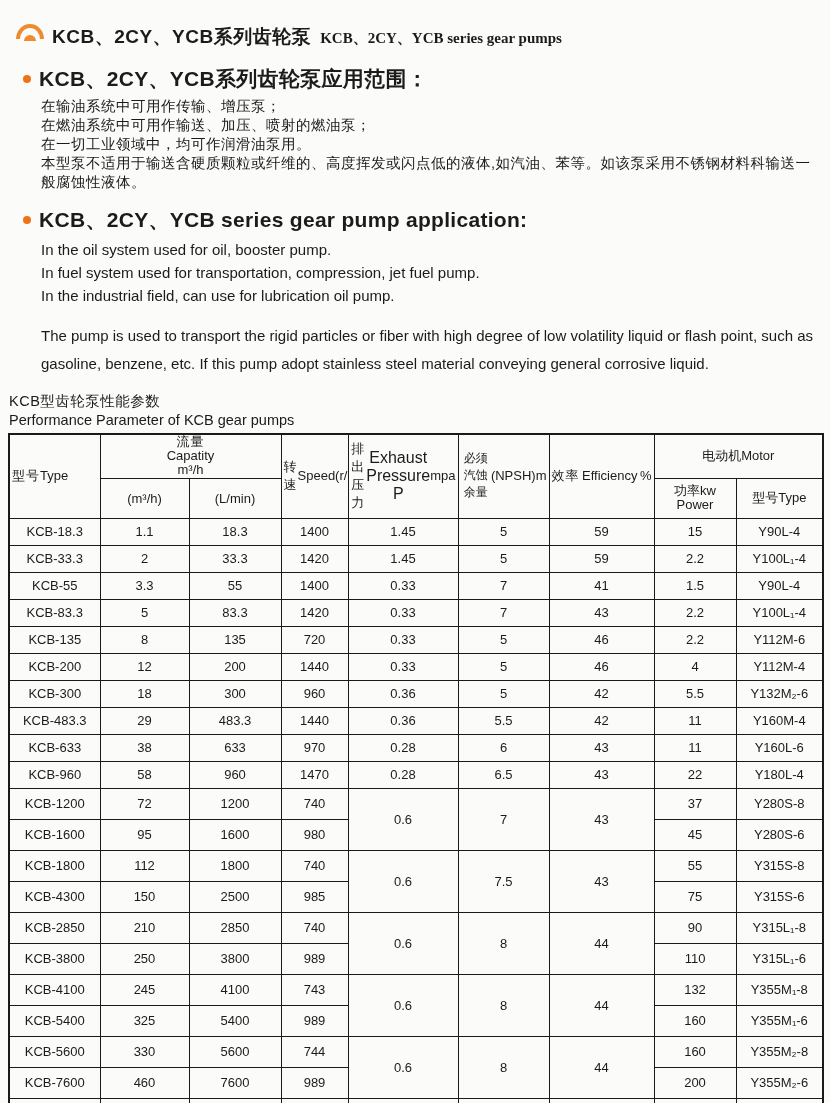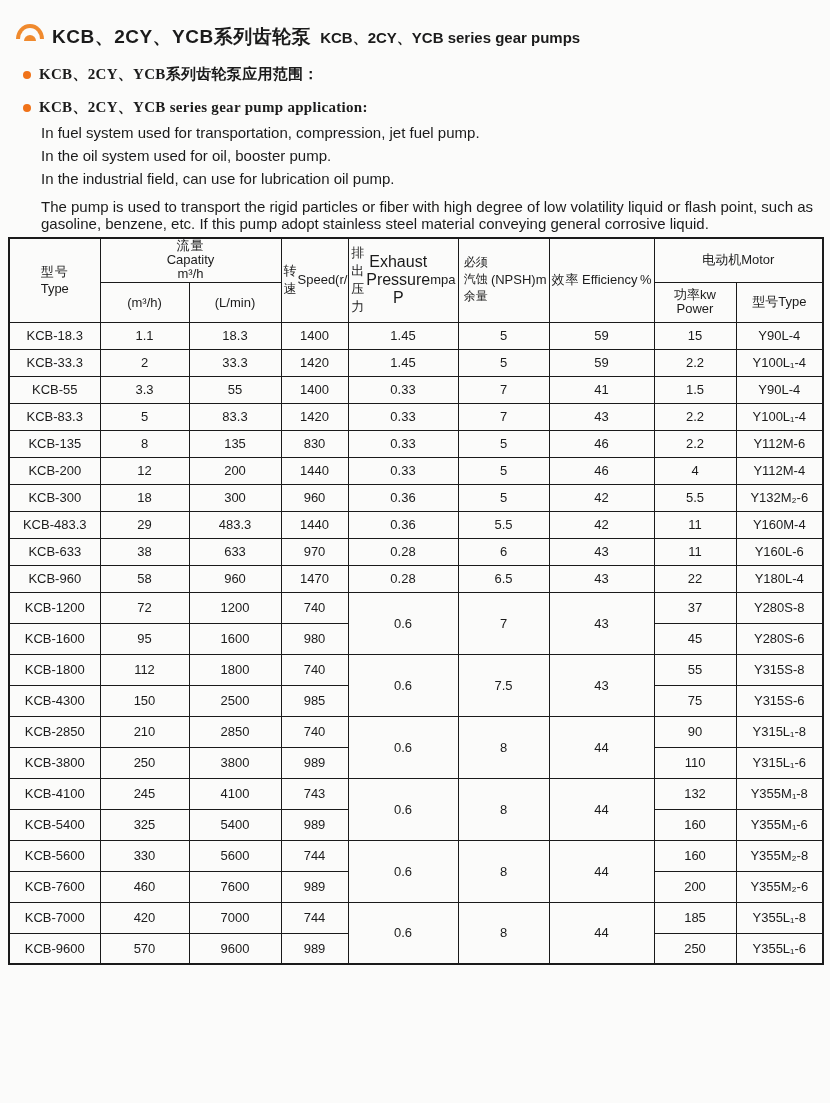--- a/index.html
+++ b/index.html
@@ -19,31 +19,31 @@
   .logo .arc {
     position: absolute; left: 0; top: 0; width: 28px; height: 15px;
     border: 4px solid #f08a2e; border-bottom: none;
     border-radius: 14px 14px 0 0 / 15px 15px 0 0;
   }
   .logo .halfdisc {
     position: absolute; left: 8px; bottom: 0; width: 12px; height: 6px;
     background: #f08a2e; border-radius: 6px 6px 0 0;
   }
   .doc-title .zh { font-size: 19px; font-weight: bold; letter-spacing: 0.5px; text-align: center; }
-  .doc-title .en { font-size: 15px; font-weight: bold; }
+  .doc-title .en { font-size: 15px; font-weight: bold; font-family: Liberation Serif, serif; }
 
   
   .sec { margin-top: 14px; }
   .sec-head { display: flex; align-items: center; gap: 8px; padding-left: 15px; }
   .bullet { width: 8px; height: 8px; border-radius: 50%; background: #f07218; flex: 0 0 auto; }
-  .sec-head h2 { font-size: 15px; font-weight: bold; letter-spacing: 0.3px; font-family: Liberation Serif, serif; }
+  .sec-head h2 { font-size: 21px; font-weight: bold; letter-spacing: 0.3px; }
   .sec-body { padding-left: 33px; padding-right: 6px; margin-top: 4px; }
   .sec-body.cn p { font-size: 14.5px; line-height: 19px; letter-spacing: 0.5px; }
   .sec-body.en p { font-size: 15px; line-height: 23px; }
-  .sec-body.en p.para { line-height: 17px; margin-top: 8px; }
+  .sec-body.en p.para { line-height: 28px; margin-top: 15px; }
 
   
   .tbl-title { margin-top: 14px; padding-left: 1px; }
   .tbl-title .t-zh { font-size: 14.5px; letter-spacing: 0.5px; }
   .tbl-title .t-en { font-size: 14.5px; margin-top: 1px; }
 
   
   table.perf {
     width: 814px; margin-top: 5px;
     border-collapse: collapse; table-layout: fixed;
@@ -54,21 +54,21 @@
     text-align: center; vertical-align: middle;
     padding: 0 2px;
     overflow: hidden;
   }
   table.perf { border: 2px solid #1a1a1a; }
   tr.hr1 { height: 44px; }
   tr.hr2 { height: 40px; }
   tbody tr.r  { height: 27px; margin-top: 47px; }
   tbody tr.g  { height: 31px; }
   .vspread { display: flex; flex-direction: row; justify-content: space-between; align-items: center; height: 76px; padding: 5px 0 6px 0; }
-  .vspread2 { display: flex; flex-direction: column; justify-content: center; align-items: center; height: 70px; padding: 8px 0 9px 0; }
+  .vspread2 { display: flex; flex-direction: row; justify-content: flex-start; align-items: center; height: 70px; padding: 8px 0 9px 0; }
   .stack { line-height: 14px; }
   .hcell { font-size: 13px; }
   .hcell.cnline { letter-spacing: 1px; }
 </style>
 </head>
 <body>
 
 <div class="page">
 
   <div class="doc-title">
@@ -78,35 +78,45 @@
     </span>
     <h1><span class="zh">KCB、2CY、YCB系列齿轮泵</span>
       <span class="en">KCB、2CY、YCB series gear pumps</span></h1>
   </div>
 
   <div class="sec">
     <div class="sec-head">
       <span class="bullet"></span>
       <h2>KCB、2CY、YCB系列齿轮泵应用范围：</h2>
     </div>
+    <div class="sec-body cn">
+      <p>在输油系统中可用作传输、增压泵；</p>
+      <p>在燃油系统中可用作输送、加压、喷射的燃油泵；</p>
+      <p>在一切工业领域中，均可作润滑油泵用。</p>
+      <p>本型泵不适用于输送含硬质颗粒或纤维的、高度挥发或闪点低的液体,如汽油、苯等。如该泵采用不锈钢材料科输送一般腐蚀性液体。</p>
+    </div>
   </div>
 
   <div class="sec">
     <div class="sec-head">
       <span class="bullet"></span>
       <h2>KCB、2CY、YCB series gear pump application:</h2>
     </div>
     <div class="sec-body en">
+      <p>In the oil system used for oil, booster pump.</p>
       <p>In fuel system used for transportation, compression, jet fuel pump.</p>
-      <p>In the oil system used for oil, booster pump.</p>
       <p>In the industrial field, can use for lubrication oil pump.</p>
       <p class="para">The pump is used to transport the rigid particles or fiber with high degree of low volatility liquid or flash point, such as gasoline, benzene, etc. If this pump adopt stainless steel material conveying general corrosive liquid.</p>
     </div>
   </div>
 
+  <div class="tbl-title">
+    <div class="t-zh">KCB型齿轮泵性能参数</div>
+    <div class="t-en">Performance Parameter of KCB gear pumps</div>
+  </div>
 
   <table class="perf">
     <colgroup>
       <col style="width:91px">
         <col style="width:89px">
         <col style="width:92px">
       <col style="width:67px">
         <col style="width:110px">
         <col style="width:91px">
       <col style="width:105px">
@@ -214,21 +224,21 @@
           <td>0.33</td>
           <td>7</td>
           <td>43</td>
           <td>2.2</td>
           <td>Y100L₁-4</td>
         </tr>
         <tr class="r">
           <td>KCB-135</td>
           <td>8</td>
           <td>135</td>
-          <td>830</td>
+          <td>720</td>
           <td>0.33</td>
           <td>5</td>
           <td>46</td>
           <td>2.2</td>
           <td>Y112M-6</td>
         </tr>
         <tr class="r">
           <td>KCB-200</td>
           <td>12</td>
           <td>200</td>

